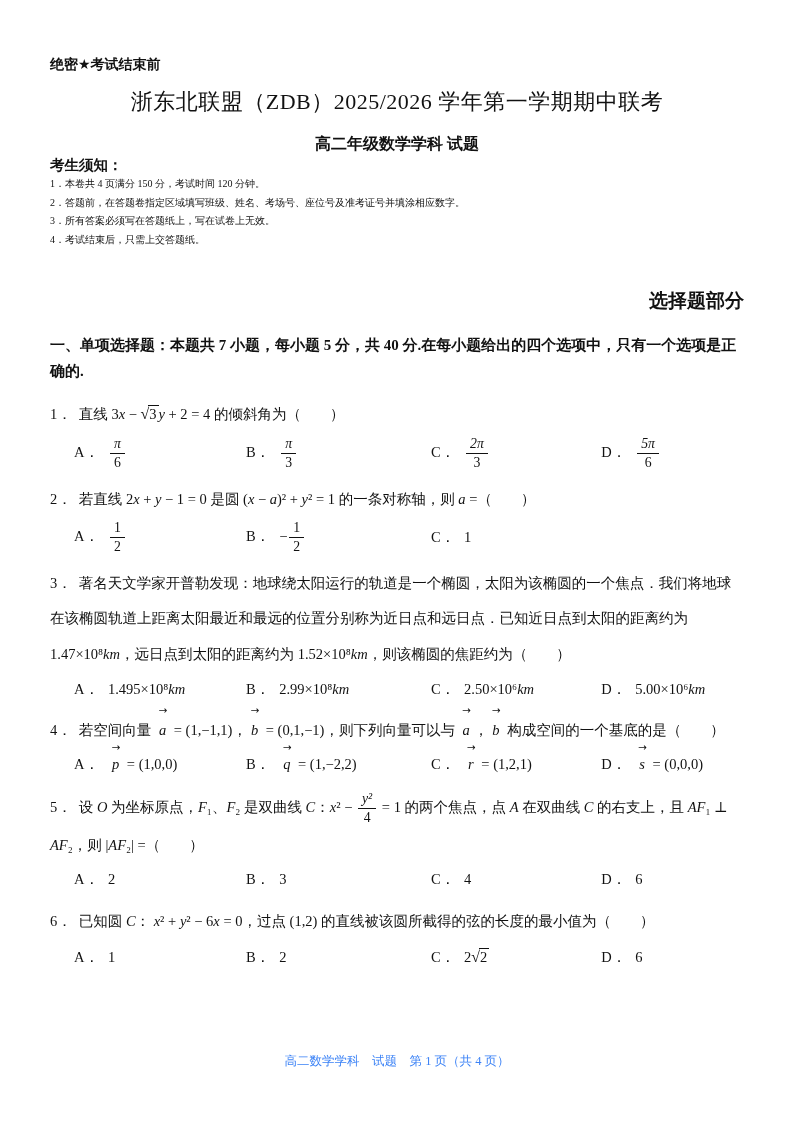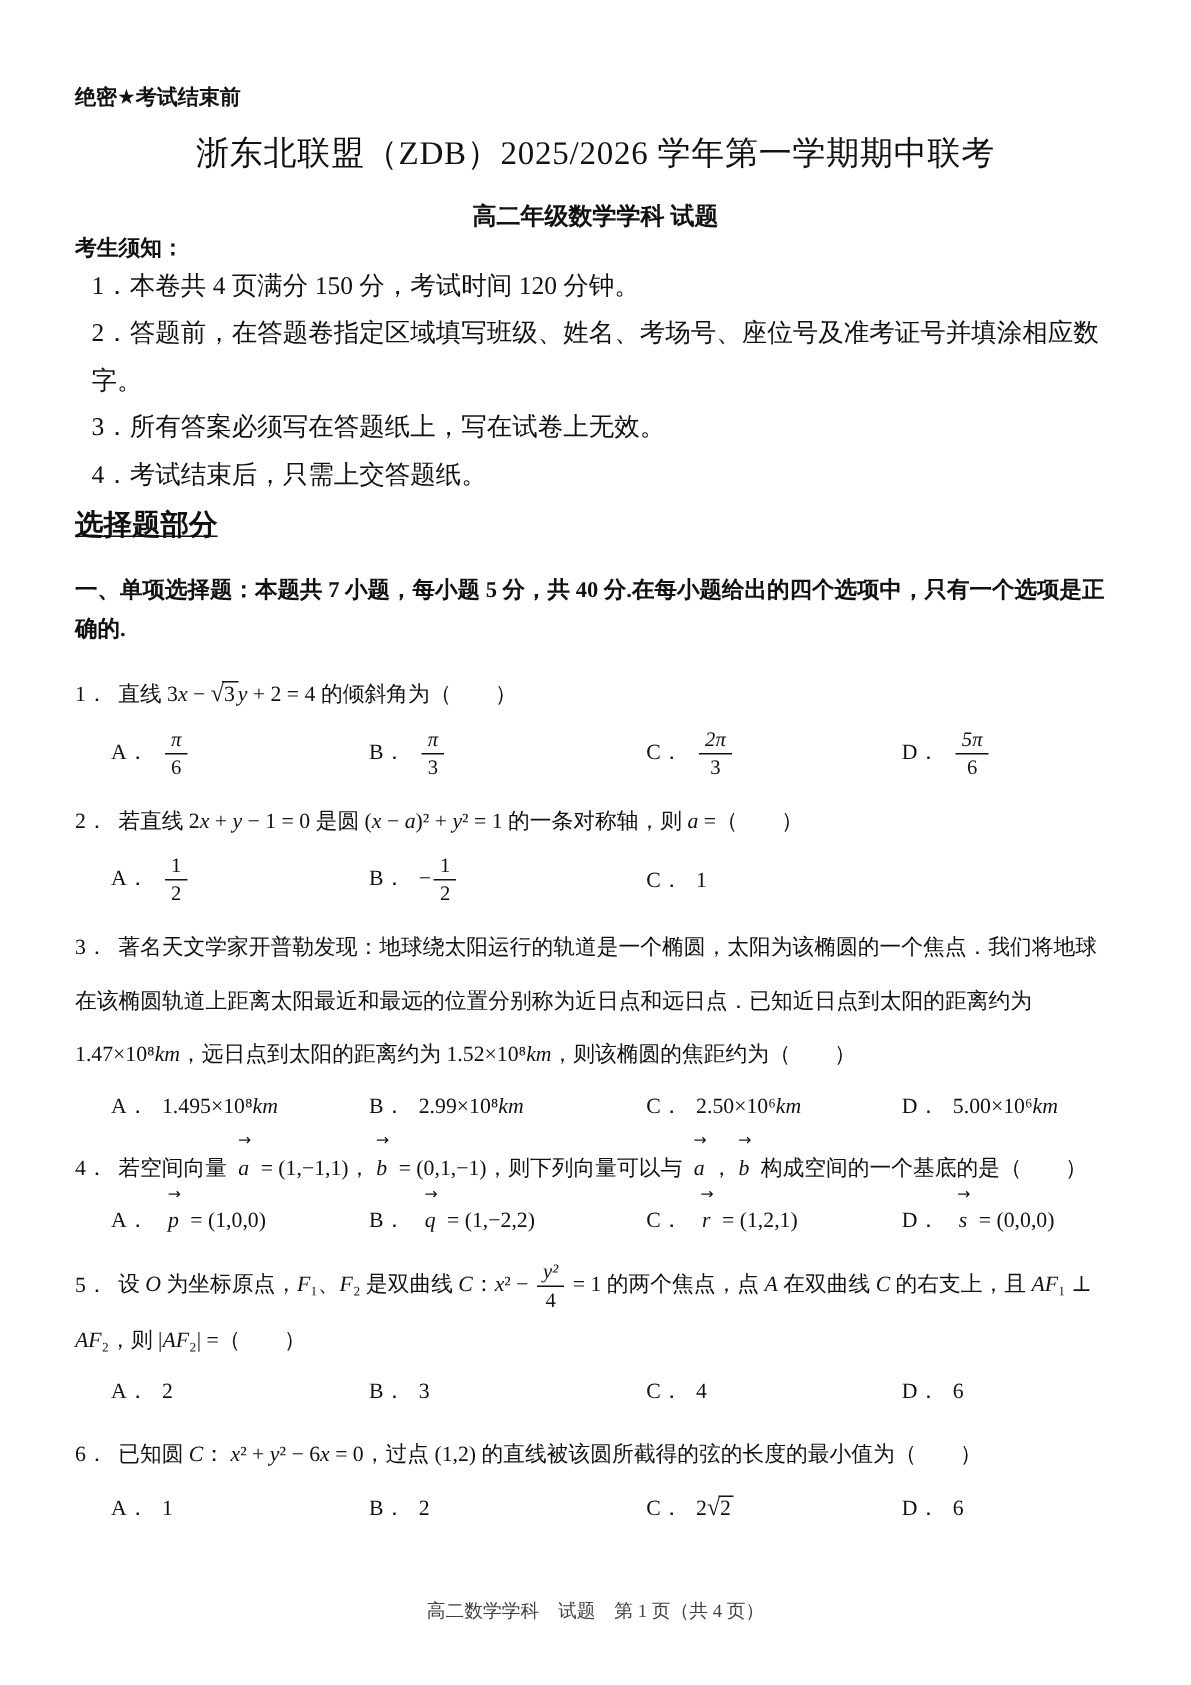--- a/index.html
+++ b/index.html
@@ -21,25 +21,25 @@
   .title {
     font-size: 22px; font-weight: normal;
     text-align: center; margin-top: 13px;
     letter-spacing: 0.5px;
   }
   .subtitle {
     font-size: 16px; font-weight: bold;
     text-align: center; margin-top: 17px;
   }
   .notice-heading { font-size: 14.5px; font-weight: bold; margin-top: 1px; }
-  .notice-item { font-size: 17px; line-height: 1.85; margin-left: 11px; }
+  .notice-item { font-size: 10px; line-height: 1.85; }
 
   .section-title {
     font-size: 19px; font-weight: bold;
-    text-align: left; margin: 5px 0 19px 0; text-decoration: underline;
+    text-align: right; margin: 39px 0 19px 0;
   }
   .instruction { font-size: 15px; font-weight: bold; line-height: 1.7; }
 
   .questions { margin-top: 10px; }
   .question { margin-bottom: 9px; }
   .q-stem { font-size: 14.5px; line-height: 2.45; }
   .q-num { margin-right: 7px; }
   .q-options {
     display: grid;
     grid-template-columns: 1.06fr 1.14fr 1.05fr 0.88fr;
@@ -69,23 +69,23 @@
   .sqrt .arg.digit { font-style: normal; }
   .vec { position: relative; display: inline-block; font-style: italic; margin: 0 2px; padding: 0 2px; }
   .vec .vec-arrow {
     position: absolute; top: -0.72em; left: 55%;
     transform: translateX(-50%);
     font-size: 0.72em; font-style: normal; line-height: 1;
     font-family: "DejaVu Sans", "Liberation Sans", sans-serif;
   }
 
   .footer {
-    position: absolute; bottom: 40px; left: 0;
+    position: absolute; bottom: 53px; left: 0;
     width: 100%; text-align: center;
-    font-size: 12.5px; color: #404040;
+    font-size: 12.5px; color: #3b82f6;
   }
 </style>
 </head>
 <body>
 
 <div class="page">
   <div class="classification">绝密★考试结束前</div>
   <h1 class="title" style="margin:13px 0 0 0;">浙东北联盟（ZDB）2025/2026 学年第一学期期中联考</h1>
   <h2 class="subtitle" style="margin:17px 0 0 0;">高二年级数学学科 试题</h2>
 

